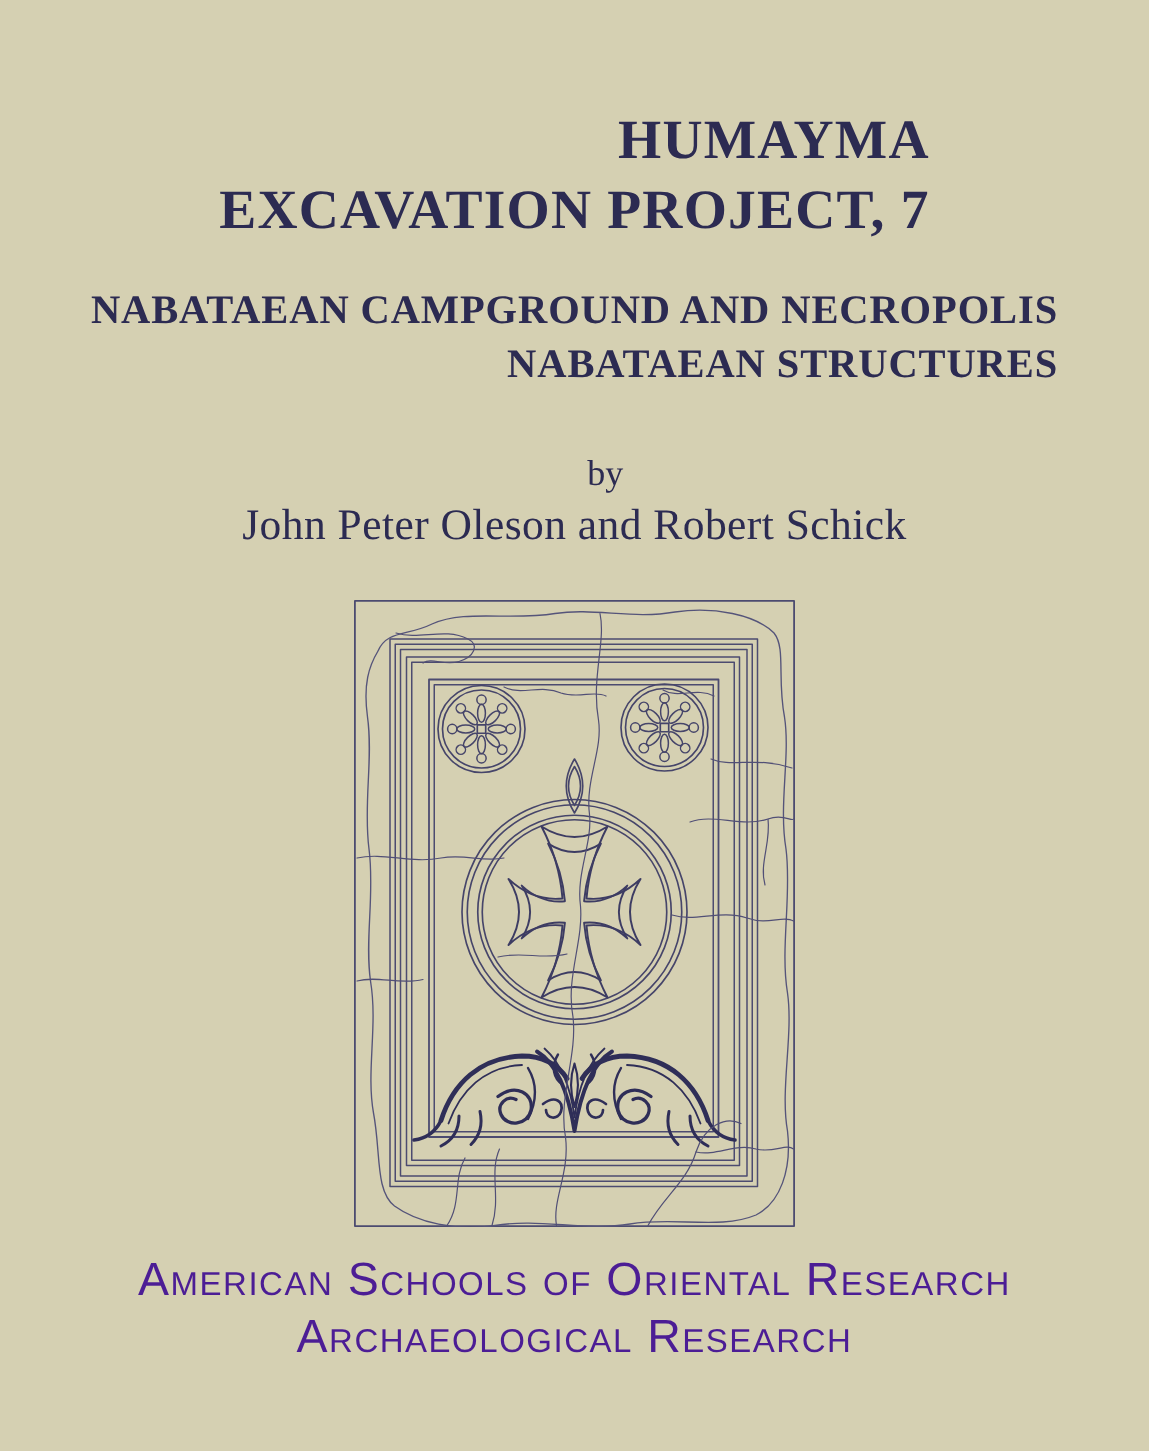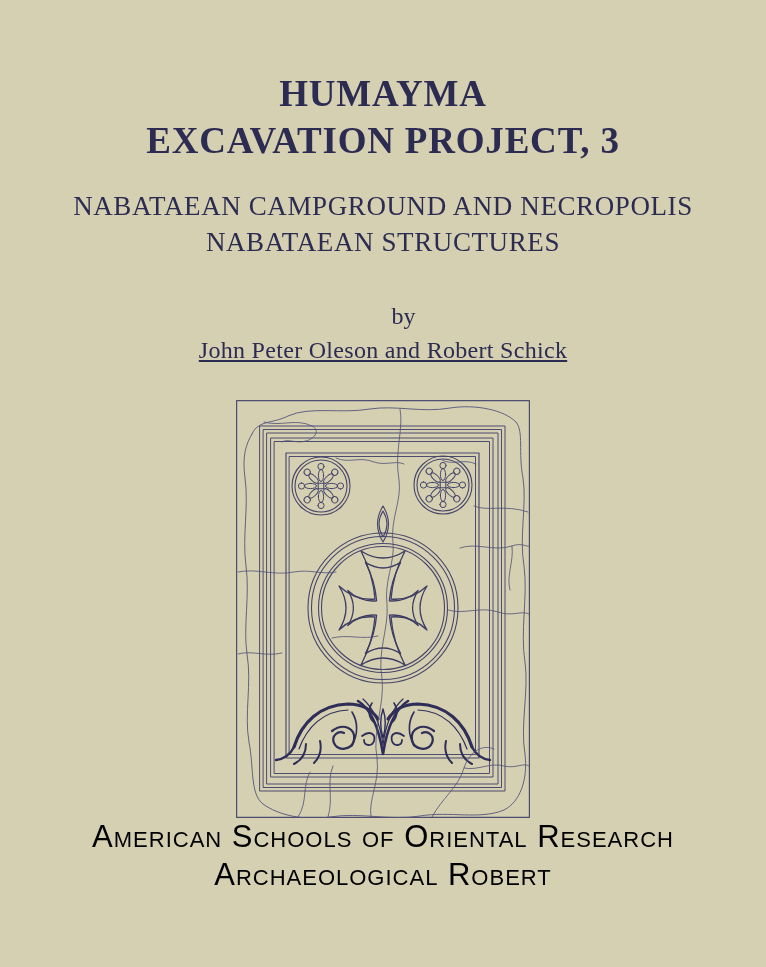--- a/index.html
+++ b/index.html
@@ -10,49 +10,49 @@
     overflow:hidden;
   }
   .cover{
     width:766px;height:967px;
     display:flex;flex-direction:column;align-items:center;
     color:#2c2b52;
   }
   .title-block{margin-top:70px;text-align:center;}
   .title-line{
     font-size:37px;font-weight:bold;line-height:47px;
-    letter-spacing:0.8px;text-align:center;
+    letter-spacing:0.8px;text-align:right;
   }
   .subtitle-block{margin-top:24px;text-align:center;}
   .subtitle-line{
-    font-size:27px;font-weight:normal;line-height:36px;
-    letter-spacing:0.6px;text-align:center;
+    font-size:27px;font-weight:bold;line-height:36px;
+    letter-spacing:0.6px;text-align:right;
   }
   .byline{margin-top:41px;font-size:24px;line-height:30px;text-align:center;margin-left:41px;}
-  .authors{margin-top:3px;font-size:24px;line-height:32px;letter-spacing:0.3px;text-align:center;text-decoration:underline;}
+  .authors{margin-top:3px;font-size:29px;line-height:32px;letter-spacing:0.3px;text-align:center;}
   .illustration{
     margin-top:34px;
     width:294px;height:418px;
   }
-  .publisher-block{margin-top:0;text-align:center;color:#000000;}
+  .publisher-block{margin-top:16px;text-align:center;color:#4c1d95;}
   .publisher-line{
     font-family:"Liberation Sans", sans-serif;
     font-variant:small-caps;
     font-size:31px;line-height:38px;letter-spacing:1px;
     text-align:center;
   }
 </style>
 </head>
 <body>
 
 <div class="cover">
 
   <div class="title-block">
     <div class="title-line">HUMAYMA</div>
-    <div class="title-line">EXCAVATION PROJECT, 3</div>
+    <div class="title-line">EXCAVATION PROJECT, 7</div>
   </div>
 
   <div class="subtitle-block">
     <div class="subtitle-line">NABATAEAN CAMPGROUND AND NECROPOLIS</div>
     <div class="subtitle-line">NABATAEAN STRUCTURES</div>
   </div>
 
   <div class="byline">by</div>
   <div class="authors">John Peter Oleson and Robert Schick</div>
 
@@ -160,16 +160,16 @@
         <path d="M62,417 C72,402 66,386 74,372"></path>
         <path d="M96,238 C112,234 126,240 142,236"></path>
         <path d="M28,22 C44,27 60,18 76,26 C84,30 80,38 70,41 C60,44 52,38 46,42"></path>
         <path d="M206,60 C216,66 228,58 240,64"></path>
       </g>
     </svg>
   </div>
 
   <div class="publisher-block">
     <div class="publisher-line">American Schools of Oriental Research</div>
-    <div class="publisher-line">Archaeological Robert</div>
+    <div class="publisher-line">Archaeological Research</div>
   </div>
 
 </div>
 
 </body></html>

